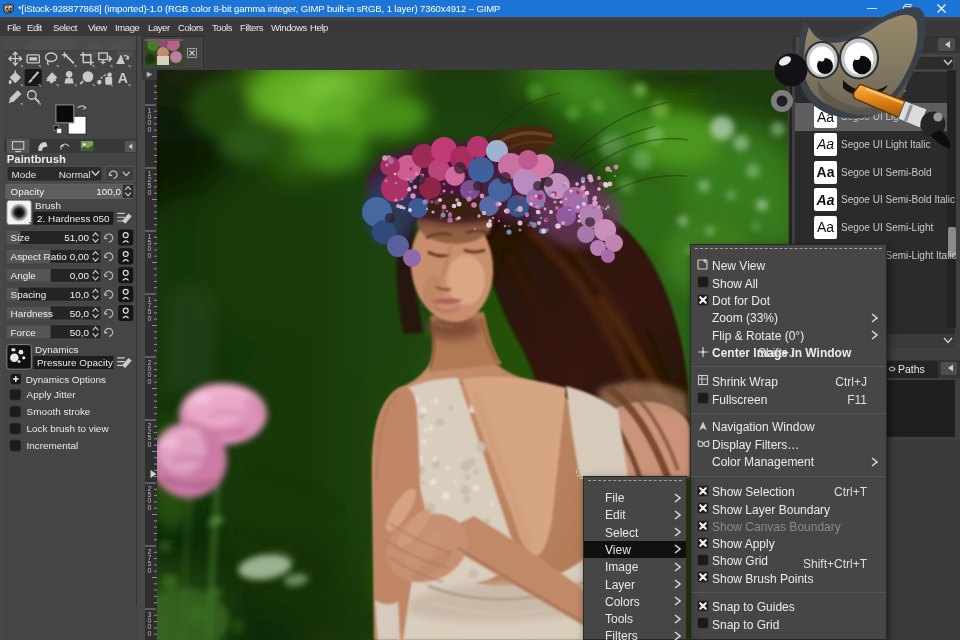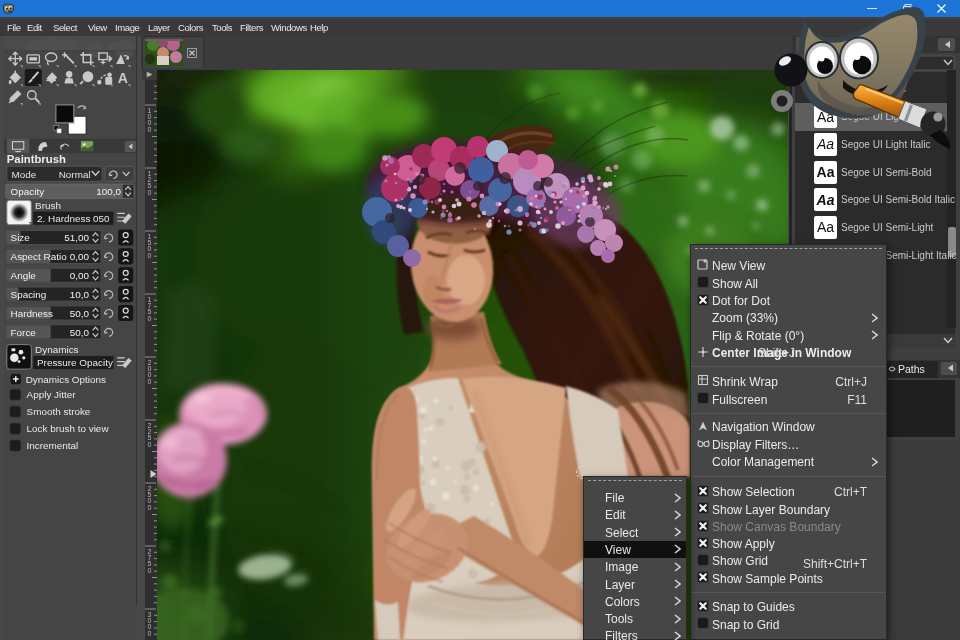--- a/index.html
+++ b/index.html
@@ -13,20 +13,21 @@
 
 <div class="abs" style="left:0;top:0;width:960px;height:17px;background:#1b74d6;"></div>
 <svg class="abs" style="left:2px;top:2px" width="13" height="13" viewBox="0 0 13 13">
 <path d="M1.5 5 Q1 1.5 3.5 3 Q5 1 6.5 2.5 Q8 1 9.5 3 Q12 1.5 11.5 5 Q12.5 9 9 11 L3.5 11 Q0.8 9 1.5 5 Z" fill="#8a7c62" stroke="#2e2e2e" stroke-width="1"></path>
 <circle cx="4.6" cy="6" r="2" fill="#fff" stroke="#444" stroke-width="0.6"></circle>
 <circle cx="8.2" cy="5.8" r="2.2" fill="#fff" stroke="#444" stroke-width="0.6"></circle>
 <circle cx="5" cy="6.6" r="1" fill="#111"></circle>
 <circle cx="8.6" cy="6.4" r="1.1" fill="#111"></circle>
 <path d="M6 9 Q8 10.4 10 8.6" stroke="#241c12" stroke-width="1" fill="none"></path>
 </svg>
+<div class="abs" style="left:18px;top:3px;width:700px;height:14px;color:#ffffff;font-size:9.5px;letter-spacing:-0.1px;">*[iStock-928877868] (imported)-1.0 (RGB color 8-bit gamma integer, GIMP built-in sRGB, 1 layer) 7360x4912 – GIMP</div>
 <div class="abs" style="left:867px;top:8px;width:10px;height:1px;background:#cfe3f7;"></div>
 <svg class="abs" style="left:902px;top:3px" width="11" height="11" viewBox="0 0 11 11">
 <rect x="3" y="1.5" width="6" height="6" fill="none" stroke="#cfe3f7" stroke-width="1"></rect>
 <rect x="1.5" y="3.5" width="6" height="6" fill="#1b74d6" stroke="#cfe3f7" stroke-width="1"></rect>
 </svg>
 <svg class="abs" style="left:936px;top:3px" width="11" height="11" viewBox="0 0 11 11">
 <path d="M1.5 1.5 L9.5 9.5 M9.5 1.5 L1.5 9.5" stroke="#eef5fd" stroke-width="1.3"></path>
 </svg>
 <div class="abs" style="left:0;top:17px;width:960px;height:2px;background:#4a3f33;"></div>
 <div class="abs" style="left:0;top:19px;width:960px;height:17px;background:#393939;"></div>
@@ -974,21 +975,21 @@
 <div class="mi" style="left:712px;top:537.0px;color:#ebebeb;">Show Apply</div>
 <svg class="abs" style="left:697px;top:536.5px" width="12" height="12" viewBox="0 0 12 12">
       <rect x="0.5" y="0.5" width="11" height="11" rx="2.5" fill="#1b1b1b" stroke="#3c3c3c"></rect>
       <path d="M3.2 3.2 L8.8 8.8 M8.8 3.2 L3.2 8.8" stroke="#f2f2f2" stroke-width="2.1" stroke-linecap="round"></path>
     </svg>
 <div class="mi" style="left:690px;top:537.0px;width:177px;text-align:right;color:#dedede;margin-top:20px;">Shift+Ctrl+T</div>
 <div class="mi" style="left:712px;top:554.0px;color:#ebebeb;">Show Grid</div>
 <svg class="abs" style="left:697px;top:553.5px" width="12" height="12" viewBox="0 0 12 12">
       <rect x="0.5" y="0.5" width="11" height="11" rx="2.5" fill="#1b1b1b" stroke="#3c3c3c"></rect>
     </svg>
-<div class="mi" style="left:712px;top:571.5px;color:#ebebeb;">Show Sample Points</div>
+<div class="mi" style="left:712px;top:571.5px;color:#ebebeb;">Show Brush Points</div>
 <svg class="abs" style="left:697px;top:571.0px" width="12" height="12" viewBox="0 0 12 12">
       <rect x="0.5" y="0.5" width="11" height="11" rx="2.5" fill="#1b1b1b" stroke="#3c3c3c"></rect>
       <path d="M3.2 3.2 L8.8 8.8 M8.8 3.2 L3.2 8.8" stroke="#f2f2f2" stroke-width="2.1" stroke-linecap="round"></path>
     </svg>
 <div class="abs" style="left:691px;top:592px;width:195px;height:1px;background:#565656;"></div>
 <div class="mi" style="left:712px;top:600.0px;color:#ebebeb;text-align:right;">Snap to Guides</div>
 <svg class="abs" style="left:697px;top:599.5px" width="12" height="12" viewBox="0 0 12 12">
       <rect x="0.5" y="0.5" width="11" height="11" rx="2.5" fill="#1b1b1b" stroke="#3c3c3c"></rect>
       <path d="M3.2 3.2 L8.8 8.8 M8.8 3.2 L3.2 8.8" stroke="#f2f2f2" stroke-width="2.1" stroke-linecap="round"></path>
     </svg>

